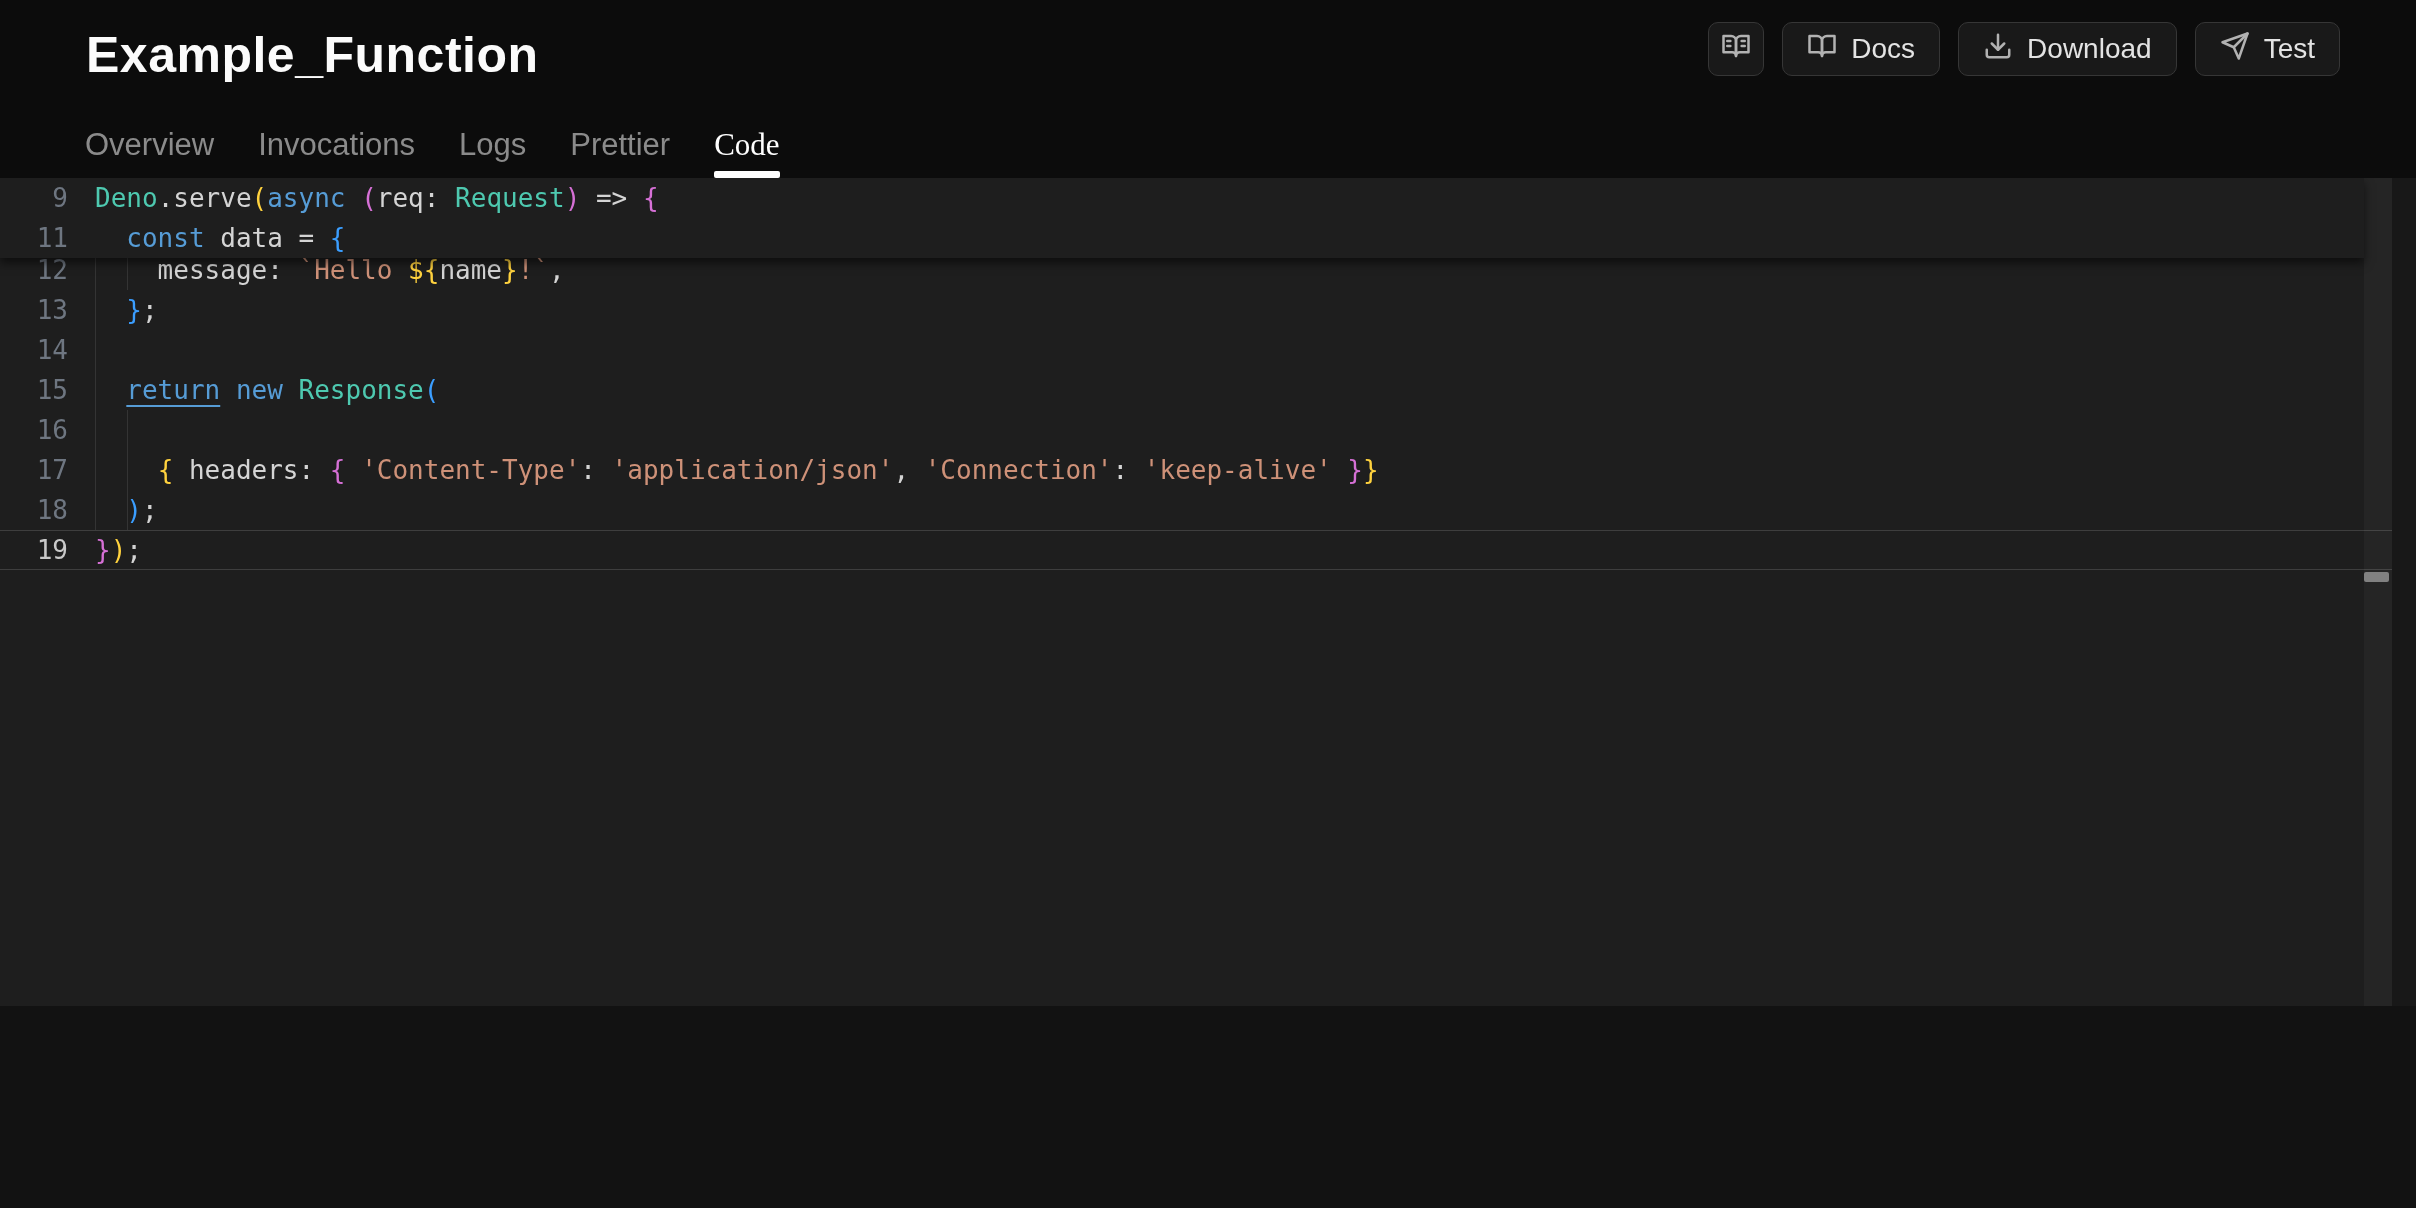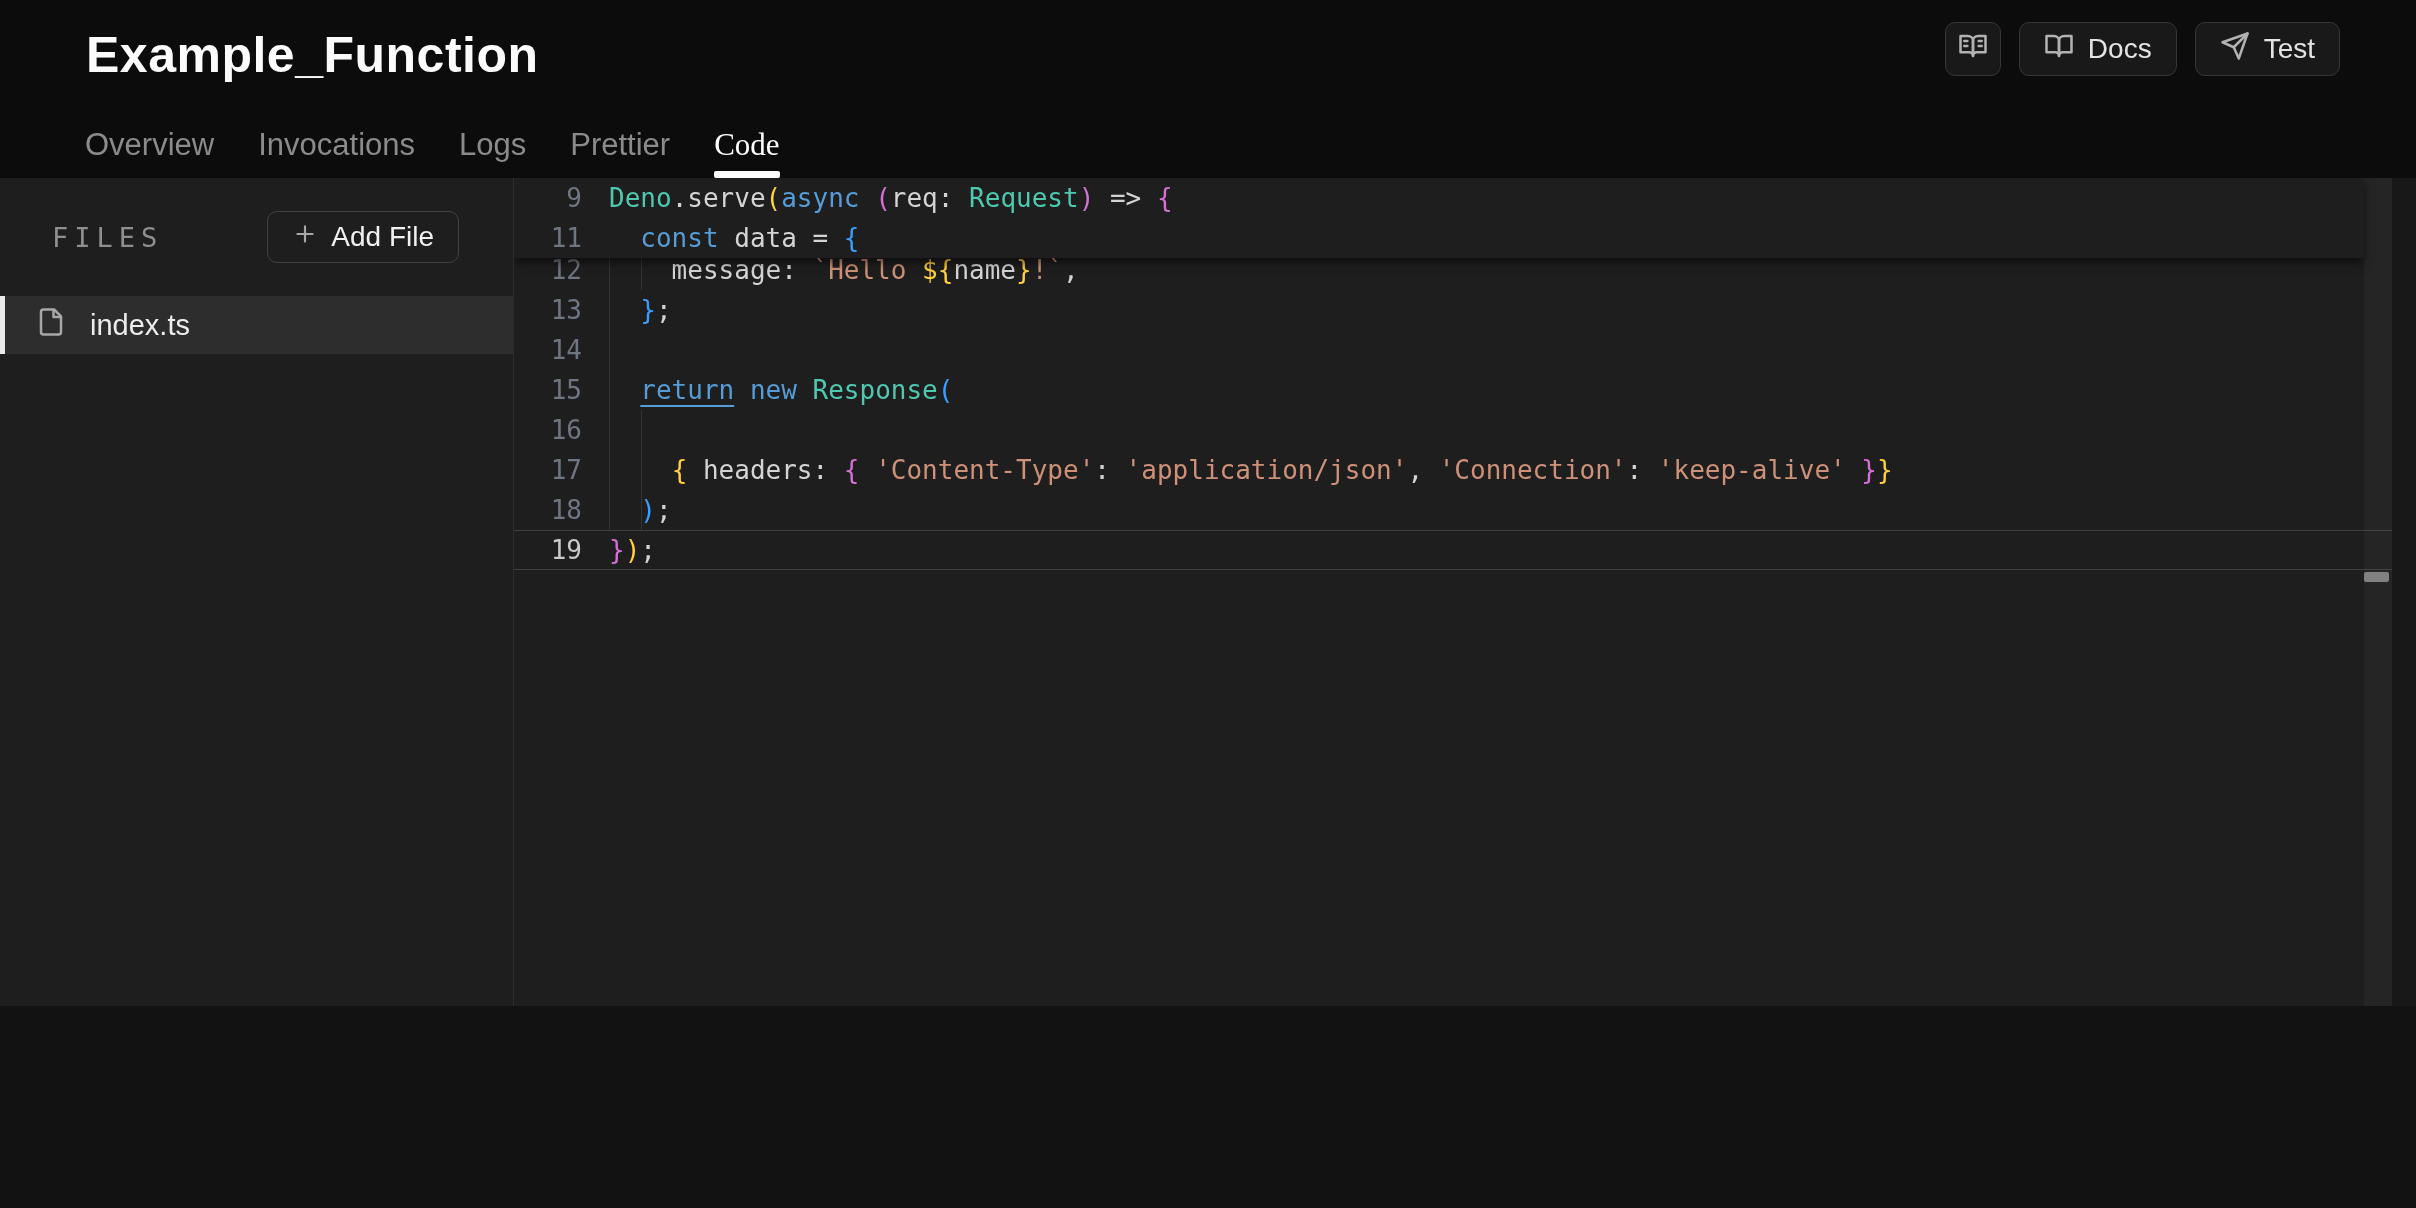--- a/index.html
+++ b/index.html
@@ -127,61 +127,49 @@
             <svg viewBox="0 0 24 24">
                 <path d="M2 4h6a4 4 0 0 1 4 4v12a3 3 0 0 0-3-3H2z"></path>
                 <path d="M22 4h-6a4 4 0 0 0-4 4v12a3 3 0 0 1 3-3h7z"></path>
               </svg>
           </span>
           <span>Docs</span>
         </button>
         <button class="btn">
           <span>
             <svg viewBox="0 0 24 24">
+                <path d="M21 15v4a2 2 0 0 1-2 2H5a2 2 0 0 1-2-2v-4"></path>
+                <polyline points="7 10 12 15 17 10"></polyline>
+                <line x1="12" y1="3" x2="12" y2="15"></line>
+              </svg>
+          </span>
+          <span>Download</span>
+        </button>
+        <button class="btn">
+          <span>
+            <svg viewBox="0 0 24 24">
                 <path d="m22 2-7 20-4-9-9-4Z"></path>
                 <path d="M22 2 11 13"></path>
               </svg>
           </span>
           <span>Test</span>
         </button>
       </div>
 
       <div class="tabs">
         <div class="tab">Overview</div>
         <div class="tab">Invocations</div>
         <div class="tab">Logs</div>
         <div class="tab">Prettier</div>
         <div class="tab active">Code</div>
       </div>
     </div>
 
     <div class="content">
 
-      <div class="sidebar">
-        <div class="sidebar-head">
-          <span class="files-label">FILES</span>
-          <button class="add-file">
-            <span>
-              <svg viewBox="0 0 24 24">
-                  <path d="M12 5v14M5 12h14"></path>
-                </svg>
-            </span>
-            <span>Add File</span>
-          </button>
-        </div>
-        <div class="file-row">
-          <span>
-            <svg viewBox="0 0 24 24">
-                <path d="M14.5 2H6a2 2 0 0 0-2 2v16a2 2 0 0 0 2 2h12a2 2 0 0 0 2-2V7.5L14.5 2z"></path>
-                <polyline points="14 2 14 8 20 8"></polyline>
-              </svg>
-          </span>
-          <span>index.ts</span>
-        </div>
-      </div>
 
       <div class="editor">
         <div class="code-content">
           <div class="indent-guide ig1"></div>
           <div class="indent-guide ig2"></div>
           <div class="indent-guide ig3"></div>
         <div class="line">
               <span class="num">12</span>
               <span class="text"><span style="color: rgb(212, 212, 212);">    message: </span><span style="color: rgb(206, 145, 120);">`Hello </span><span style="color: rgb(255, 210, 62);">${</span><span style="color: rgb(212, 212, 212);">name</span><span style="color: rgb(255, 210, 62);">}</span><span style="color: rgb(206, 145, 120);">!`</span><span style="color: rgb(212, 212, 212);">,</span></span>
             </div>

